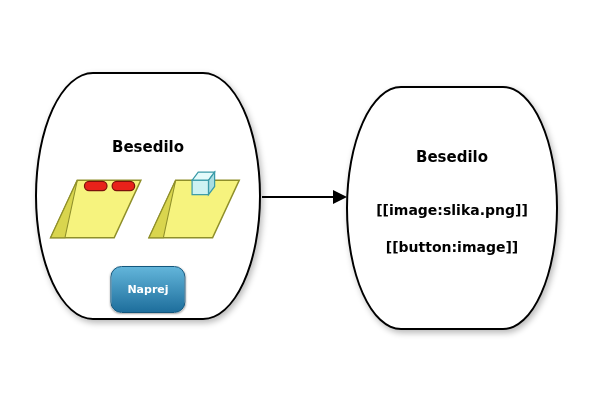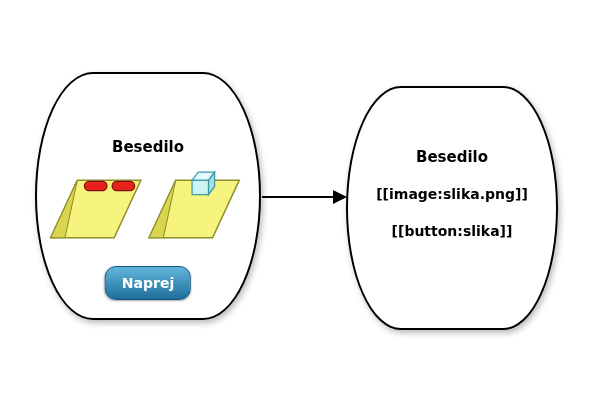--- a/index.html
+++ b/index.html
@@ -58,35 +58,36 @@
   }
   .naprej-btn {
     position: absolute;
     top: 192px;
     left: 50%;
     transform: translateX(-50%);
     background: linear-gradient(#62b5da, #1e6e9c);
     border: 1px solid #14577d;
     border-radius: 11px;
     color: #ffffff;
-    font-size: 14px;
+    font-size: 11px;
     font-weight: bold;
-    padding: 8px 16px;
+    padding: 16px 16px;
     box-shadow: 0 1px 2px rgba(0,0,0,0.35);
     cursor: pointer;
     white-space: nowrap;
   }
   .placeholder {
     position: absolute;
     left: 0;
     width: 100%;
     text-align: center;
     font-weight: bold;
     font-size: 14px;
     color: #000000;
+    margin-top: 16px;
   }
   .placeholder-image { top: 98px; }
   .placeholder-button { top: 135px; }
   .arrow-line {
     position: absolute;
     left: 262px;
     top: 196px;
     width: 76px;
     height: 2px;
     background: #000000;
@@ -135,16 +136,16 @@
   </div>
 
   <div>
     <div class="arrow-line"></div>
     <div class="arrow-head"></div>
   </div>
 
   <div class="node node-right">
     <div class="node-title">Besedilo</div>
     <div class="placeholder placeholder-image">[[image:slika.png]]</div>
-    <div class="placeholder placeholder-button">[[button:slika]]</div>
+    <div class="placeholder placeholder-button">[[button:image]]</div>
   </div>
 
 </div>
 
 </body></html>

